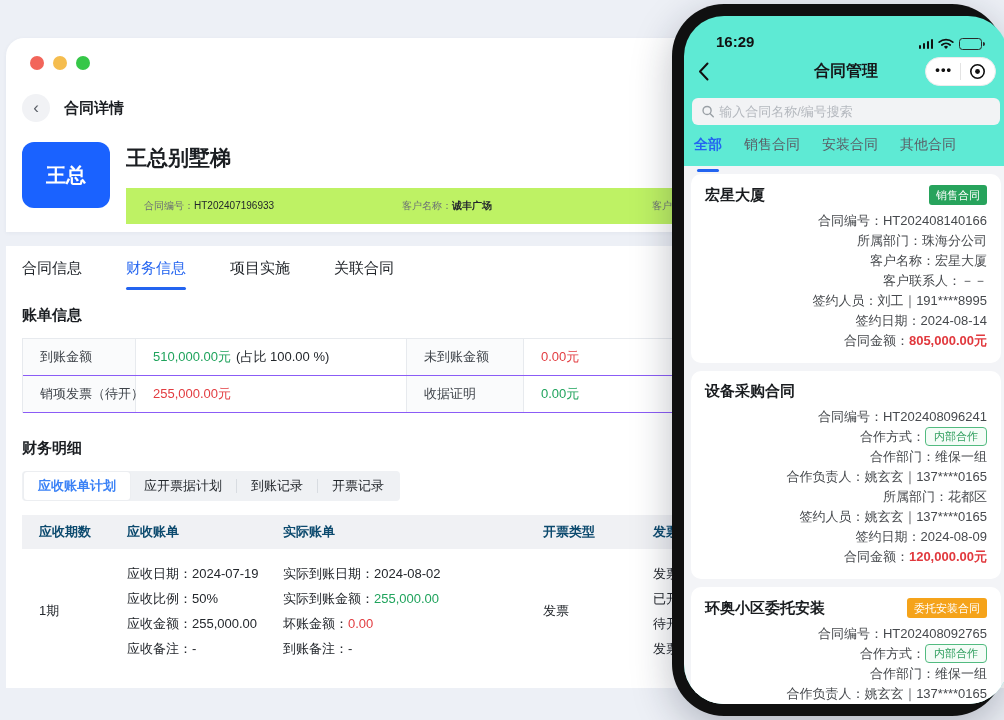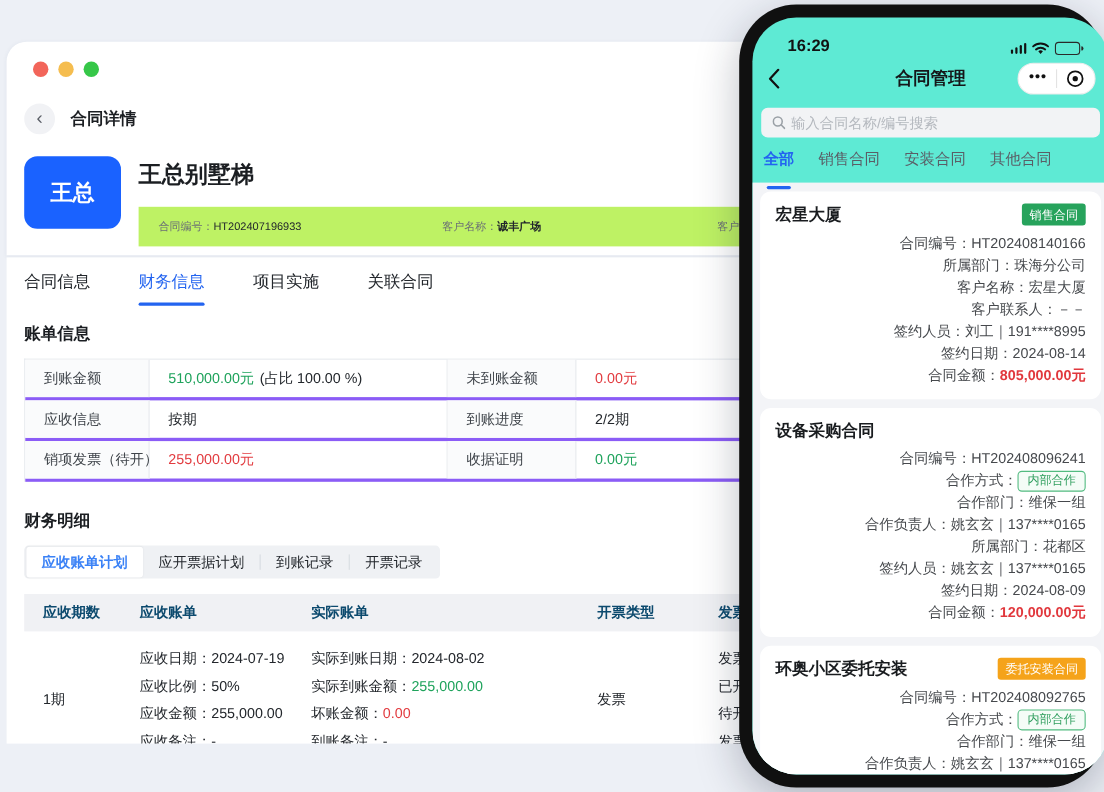--- a/index.html
+++ b/index.html
@@ -5,21 +5,21 @@
   * { margin:0; padding:0; box-sizing:border-box; }
   html,body { width:1004px; height:720px; overflow:hidden; }
   body {
     font-family:"Liberation Sans","DejaVu Sans",sans-serif;
     background:#edf0f6; position:relative; color:#23272c;
   }
 
   
   .win-card { position:absolute; left:6px; background:#fff; width:998px; }
   .header-card { top:38px; height:194px; border-radius:18px 0 0 0; padding:14px 18px 0 16px; box-shadow:0 1px 4px rgba(40,60,90,.05); }
-  .content-card { top:234px; height:442px; overflow:hidden; }
+  .content-card { top:246px; height:442px; overflow:hidden; }
 
   .dots { display:flex; gap:9px; margin:4px 0 24px 8px; }
   .dot { width:14px; height:14px; border-radius:50%; }
   .dot.r { background:#f2655a; } .dot.y { background:#f5bd4f; } .dot.g { background:#36c748; }
 
   .crumb-row { display:flex; align-items:center; gap:14px; margin-bottom:20px; }
   .back-circle { width:28px; height:28px; border-radius:50%; background:#f1f2f5; color:#5a5e66;
     display:flex; align-items:center; justify-content:center; font-size:17px; cursor:pointer; line-height:1; padding-bottom:2px;}
   .crumb-title { font-size:15px; font-weight:bold; color:#1c1f23; }
 
@@ -37,21 +37,21 @@
 
   .tabs-row { display:flex; gap:44px; padding:0 16px; height:44px; align-items:center; }
   .d-tab { font-size:15px; color:#23272c; cursor:pointer; position:relative; height:100%; display:flex; align-items:center; }
   .d-tab.active { color:#2364f0; font-weight:normal; }
   .d-tab.active::after { content:""; position:absolute; left:0; right:0; bottom:0; height:3px; background:#2364f0; border-radius:2px; }
 
   .sec-title { font-size:15px; font-weight:bold; color:#1b1e22; margin:16px 16px 13px; }
   .sec-title.mt { margin-top:26px; }
 
   .bill-table { margin:0 16px; border:1px solid #e7eaee; border-bottom:none; width:966px; font-size:13px; }
-  .bt-row { display:flex; border-bottom:3px solid #8b5cf6; height:37px; }
+  .bt-row { display:flex; border-bottom:1px solid #8b5cf6; height:37px; }
   .bt-cell { display:flex; align-items:center; padding-left:17px; border-right:1px solid #e7eaee; white-space:nowrap; }
   .bt-cell:last-child { border-right:none; }
   .bt-label { width:113px; background:#fafbfc; color:#3f444a; flex:none; }
   .bt-val1 { width:271px; flex:none; gap:5px; }
   .bt-label2 { width:117px; background:#fafbfc; color:#3f444a; flex:none; }
   .bt-val2 { flex:1; }
   .green { color:#1fa35c; } .red { color:#e23c40; }
 
   .seg { display:inline-flex; align-items:center; background:#eff1f4; border-radius:4px; padding:2px; margin-left:16px; height:30px; }
   .seg-item { font-size:13px; color:#23272c; padding:5px 14px; cursor:pointer; position:relative; white-space:nowrap; }
@@ -160,30 +160,20 @@
   <div class="bill-table">
     <div class="bt-row">
       <div class="bt-cell bt-label">到账金额</div>
       <div class="bt-cell bt-val1">
         <span class="green">510,000.00元</span>
         <span>(占比 100.00 %)</span>
       </div>
       <div class="bt-cell bt-label2">未到账金额</div>
       <div class="bt-cell bt-val2">
         <span class="red">0.00元</span>
-      </div>
-    </div>
-    <div class="bt-row">
-      <div class="bt-cell bt-label">应收信息</div>
-      <div class="bt-cell bt-val1">
-        <span>按期</span>
-      </div>
-      <div class="bt-cell bt-label2">到账进度</div>
-      <div class="bt-cell bt-val2">
-        <span>2/2期</span>
       </div>
     </div>
     <div class="bt-row">
       <div class="bt-cell bt-label">销项发票（待开）</div>
       <div class="bt-cell bt-val1">
         <span class="red">255,000.00元</span>
       </div>
       <div class="bt-cell bt-label2">收据证明</div>
       <div class="bt-cell bt-val2">
         <span class="green">0.00元</span>

